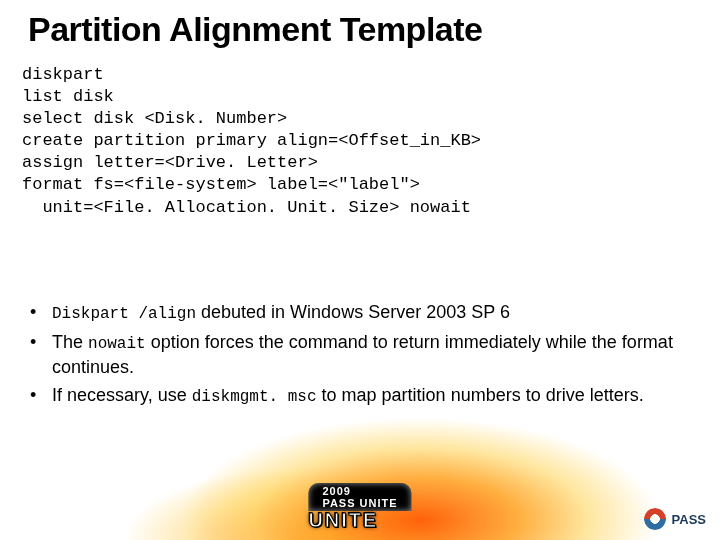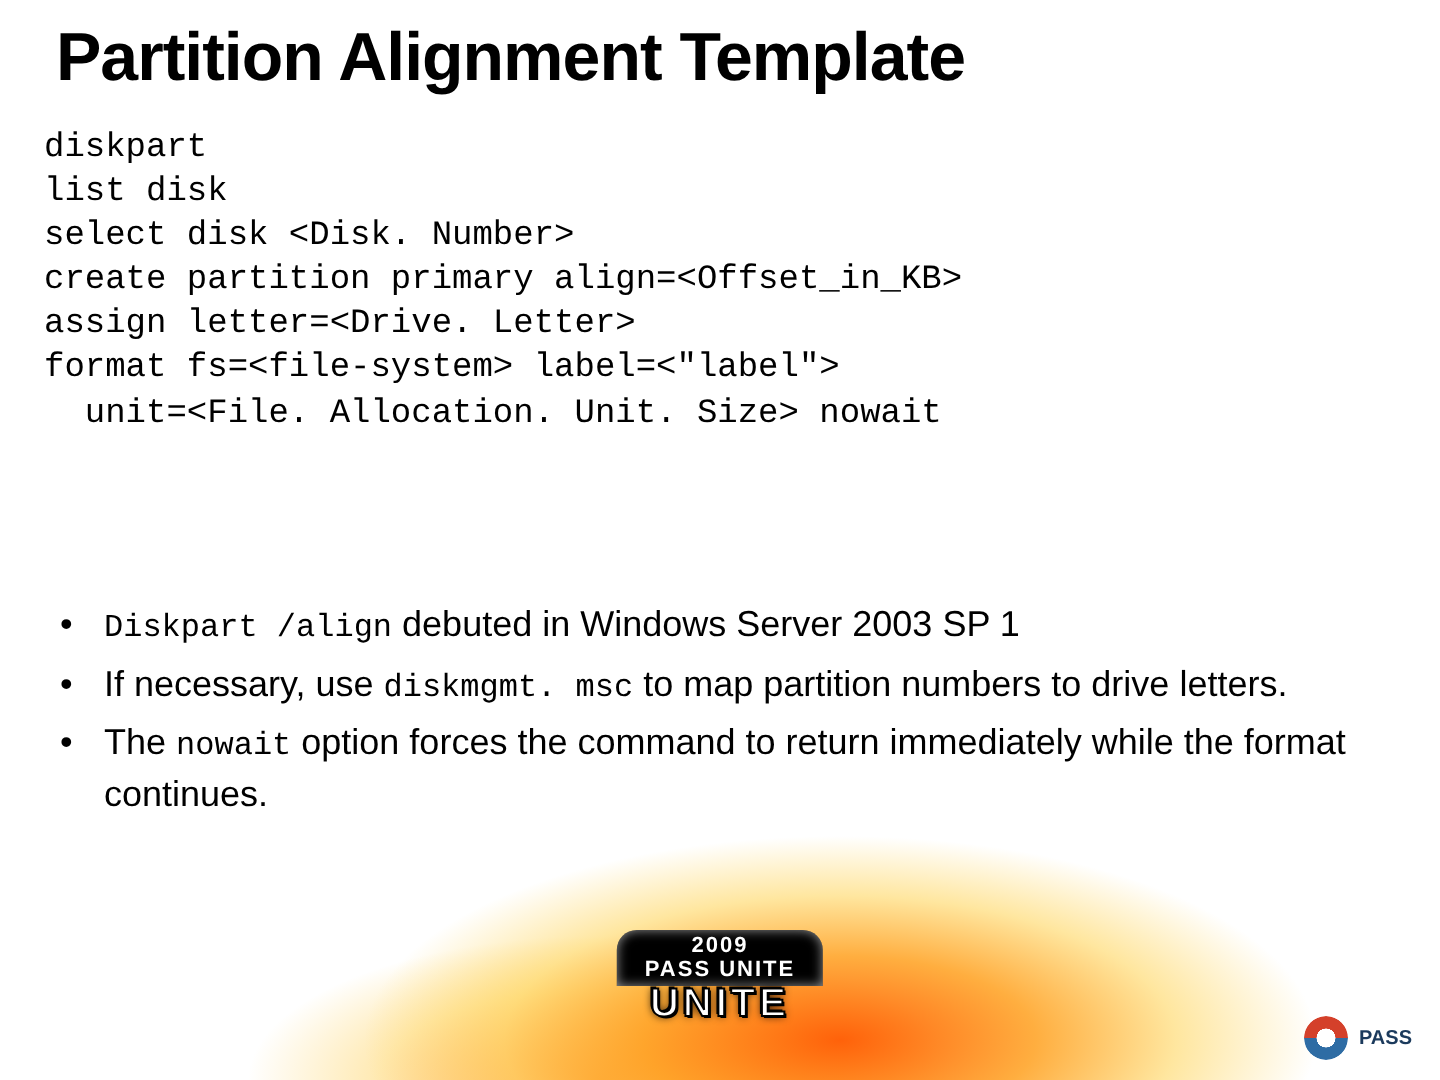--- a/index.html
+++ b/index.html
@@ -26,39 +26,39 @@
     list-style:none; font-size:18px; line-height:1.35;
   }
   .bullets li {
     position:relative; padding-left:30px; margin-bottom:4px;
   }
   .bullets li::before {
     content:"•"; position:absolute; left:8px; top:0; color:#000;
   }
   .mono { font-family:"Lucida Console","Courier New",monospace; font-size:16px; }
   .badge {
-    position:absolute; bottom:26px; left:50%; transform:translateX(-50%);
-    text-align:center; pointer-events:none;
+    position:absolute; bottom:8px; left:50%; transform:translateX(-50%);
+    text-align:left; pointer-events:none;
   }
   .badge-top {
     font-size:11px; font-weight:700; color:#fff;
     background:#000; padding:2px 14px 2px 14px; border-radius:10px 10px 0 0;
     display:inline-block; letter-spacing:1px;
     box-shadow:0 0 6px rgba(255,255,255,0.6) inset;
   }
   .badge-bot {
     font-size:20px; font-weight:900; color:#fff;
     text-shadow:0 0 4px #000,1px 1px 0 #000,-1px -1px 0 #000;
     letter-spacing:2px; margin-top:-2px;
     -webkit-text-stroke:1px #000;
   }
   .logo {
     position:absolute; right:14px; bottom:10px;
     display:flex; align-items:center; gap:6px;
-    font-size:10px; font-weight:600; color:#1b3a5c;
+    font-size:13px; font-weight:600; color:#1b3a5c;
   }
   .logo-swirl {
     width:22px; height:22px; border-radius:50%;
     background:conic-gradient(#d4402a 0 25%, #2e6ca4 25% 75%, #d4402a 75% 100%);
     mask:radial-gradient(circle at center,transparent 30%,#000 31%);
     -webkit-mask:radial-gradient(circle at center,transparent 30%,#000 31%);
   }
 </style>
 </head>
 <body>
@@ -70,27 +70,27 @@
   <pre class="code"><span>diskpart</span>
 <span>list disk</span>
 <span>select disk &lt;Disk. Number&gt;</span>
 <span>create partition primary align=&lt;Offset_in_KB&gt;</span>
 <span>assign letter=&lt;Drive. Letter&gt;</span>
 <span>format fs=&lt;file-system&gt; label=&lt;"label"&gt;</span>
 <span>  unit=&lt;File. Allocation. Unit. Size&gt; nowait</span></pre>
 
   <ul class="bullets">
     <li>
-      <span class="mono">Diskpart /align</span><span> debuted in Windows Server 2003 SP 1</span>
+      <span class="mono">Diskpart /align</span><span> debuted in Windows Server 2003 SP 6</span>
+    </li>
+    <li>
+      <span>The </span><span class="mono">nowait</span><span> option forces the command to return immediately while the format continues.</span>
     </li>
     <li>
       <span>If necessary, use </span><span class="mono">diskmgmt. msc</span><span> to map partition numbers to drive letters.</span>
-    </li>
-    <li>
-      <span>The </span><span class="mono">nowait</span><span> option forces the command to return immediately while the format continues.</span>
     </li>
   </ul>
 
   <div class="badge">
     <div class="badge-top">
       <span>2009</span><br>
       <span>PASS UNITE</span>
     </div>
     <div class="badge-bot">UNITE</div>
   </div>

